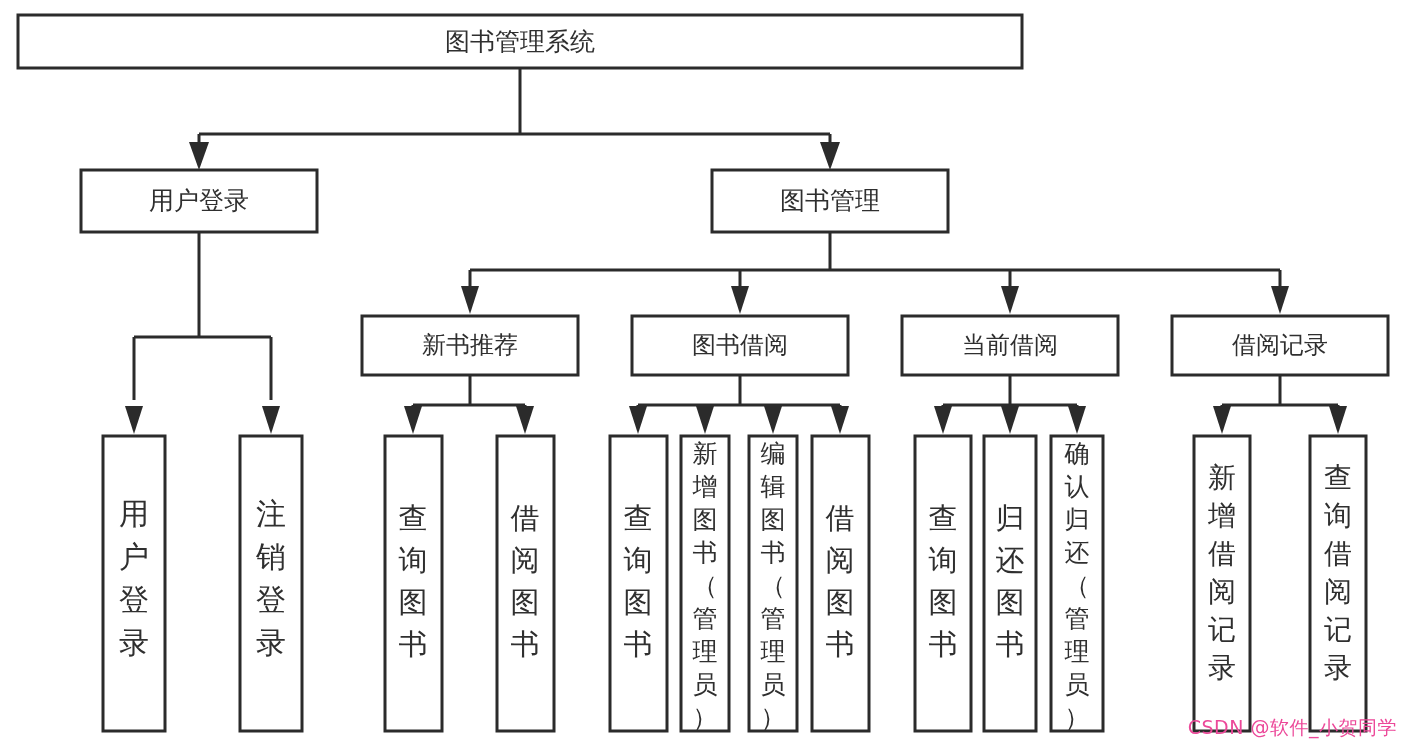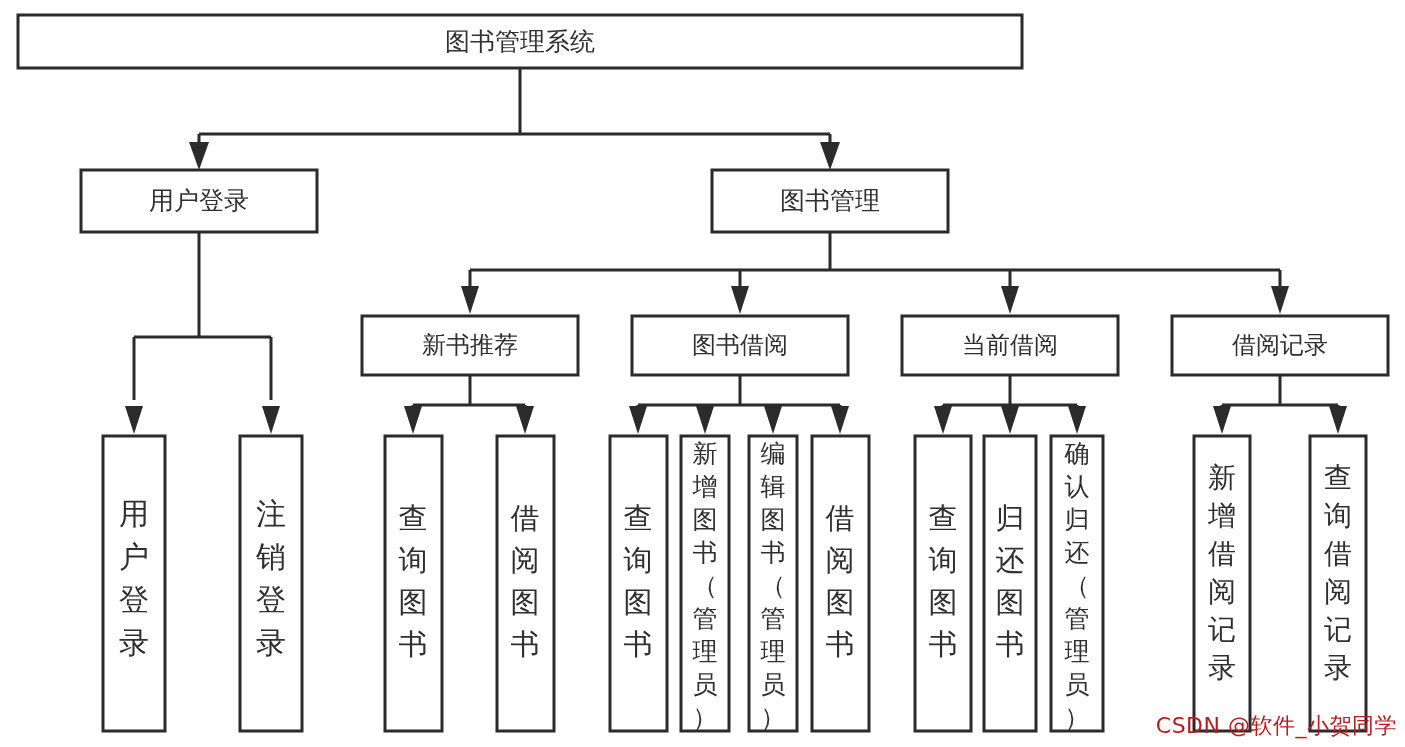--- a/index.html
+++ b/index.html
@@ -54,22 +54,22 @@
     stroke-linejoin: miter;
   }
   .arrow-head {
     fill: #2b2b2b;
     stroke: none;
   }
   .watermark {
     position: absolute;
     right: 8px;
     bottom: 6px;
-    color: #b91c1c;
-    font-size: 22px;
+    color: #ec4899;
+    font-size: 19px;
     font-family: "DejaVu Sans", "Liberation Sans", sans-serif;
     white-space: nowrap;
     letter-spacing: 0.5px;
     pointer-events: none;
   }
 </style>
 </head>
 <body>
 
 <svg id="diagram" viewBox="0 0 1405 747" xmlns="http://www.w3.org/2000/svg">

